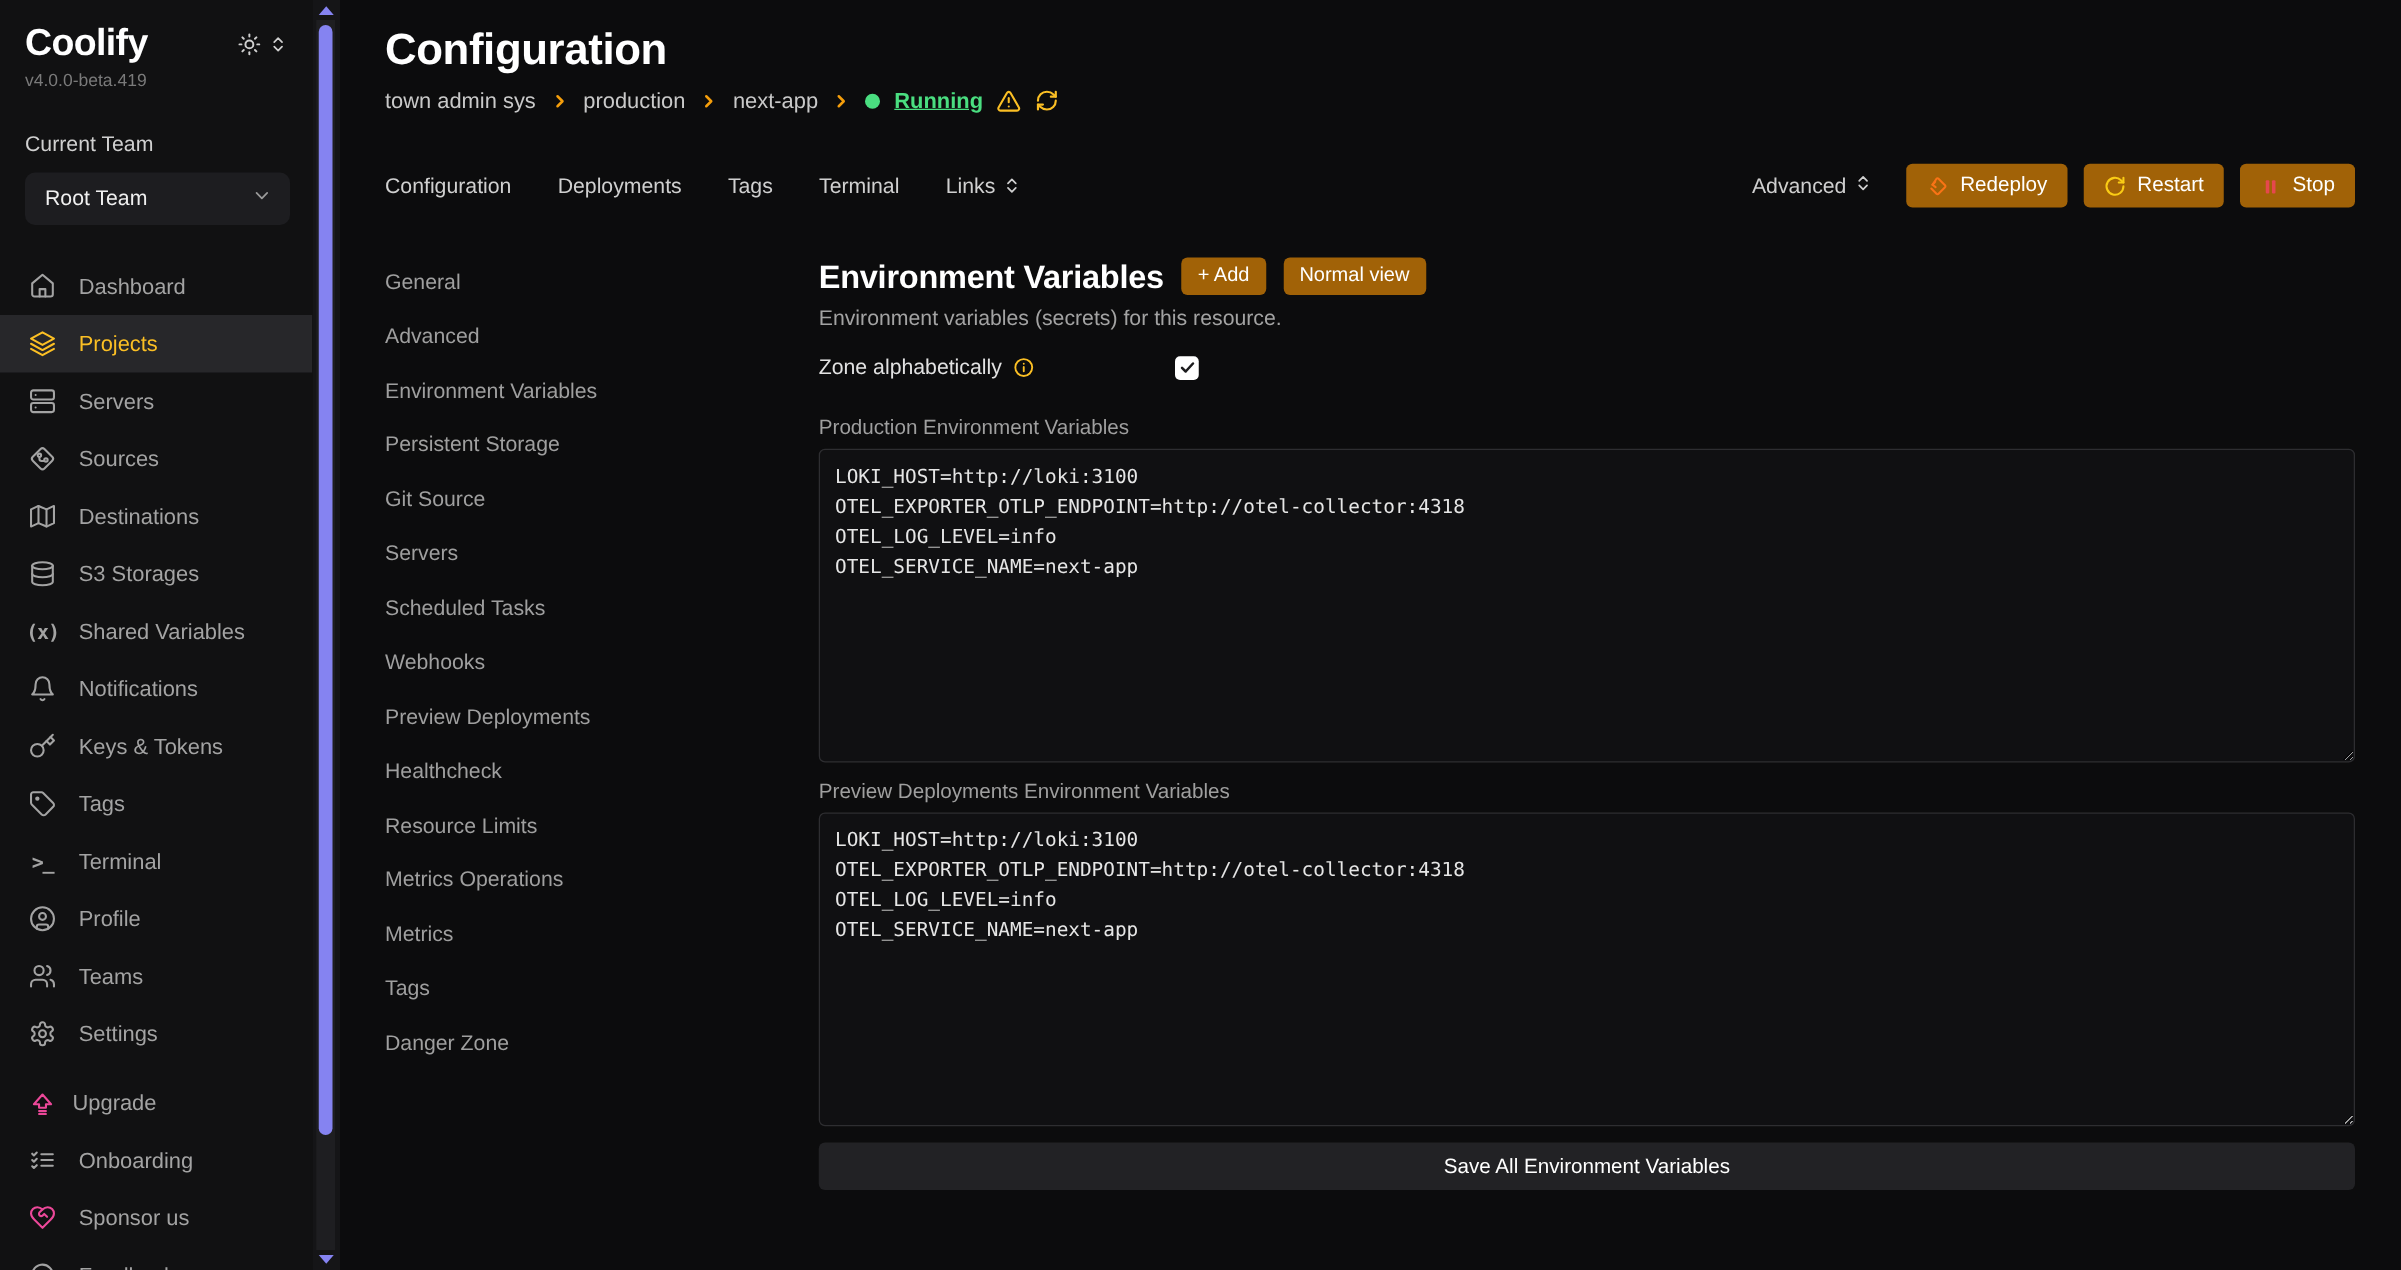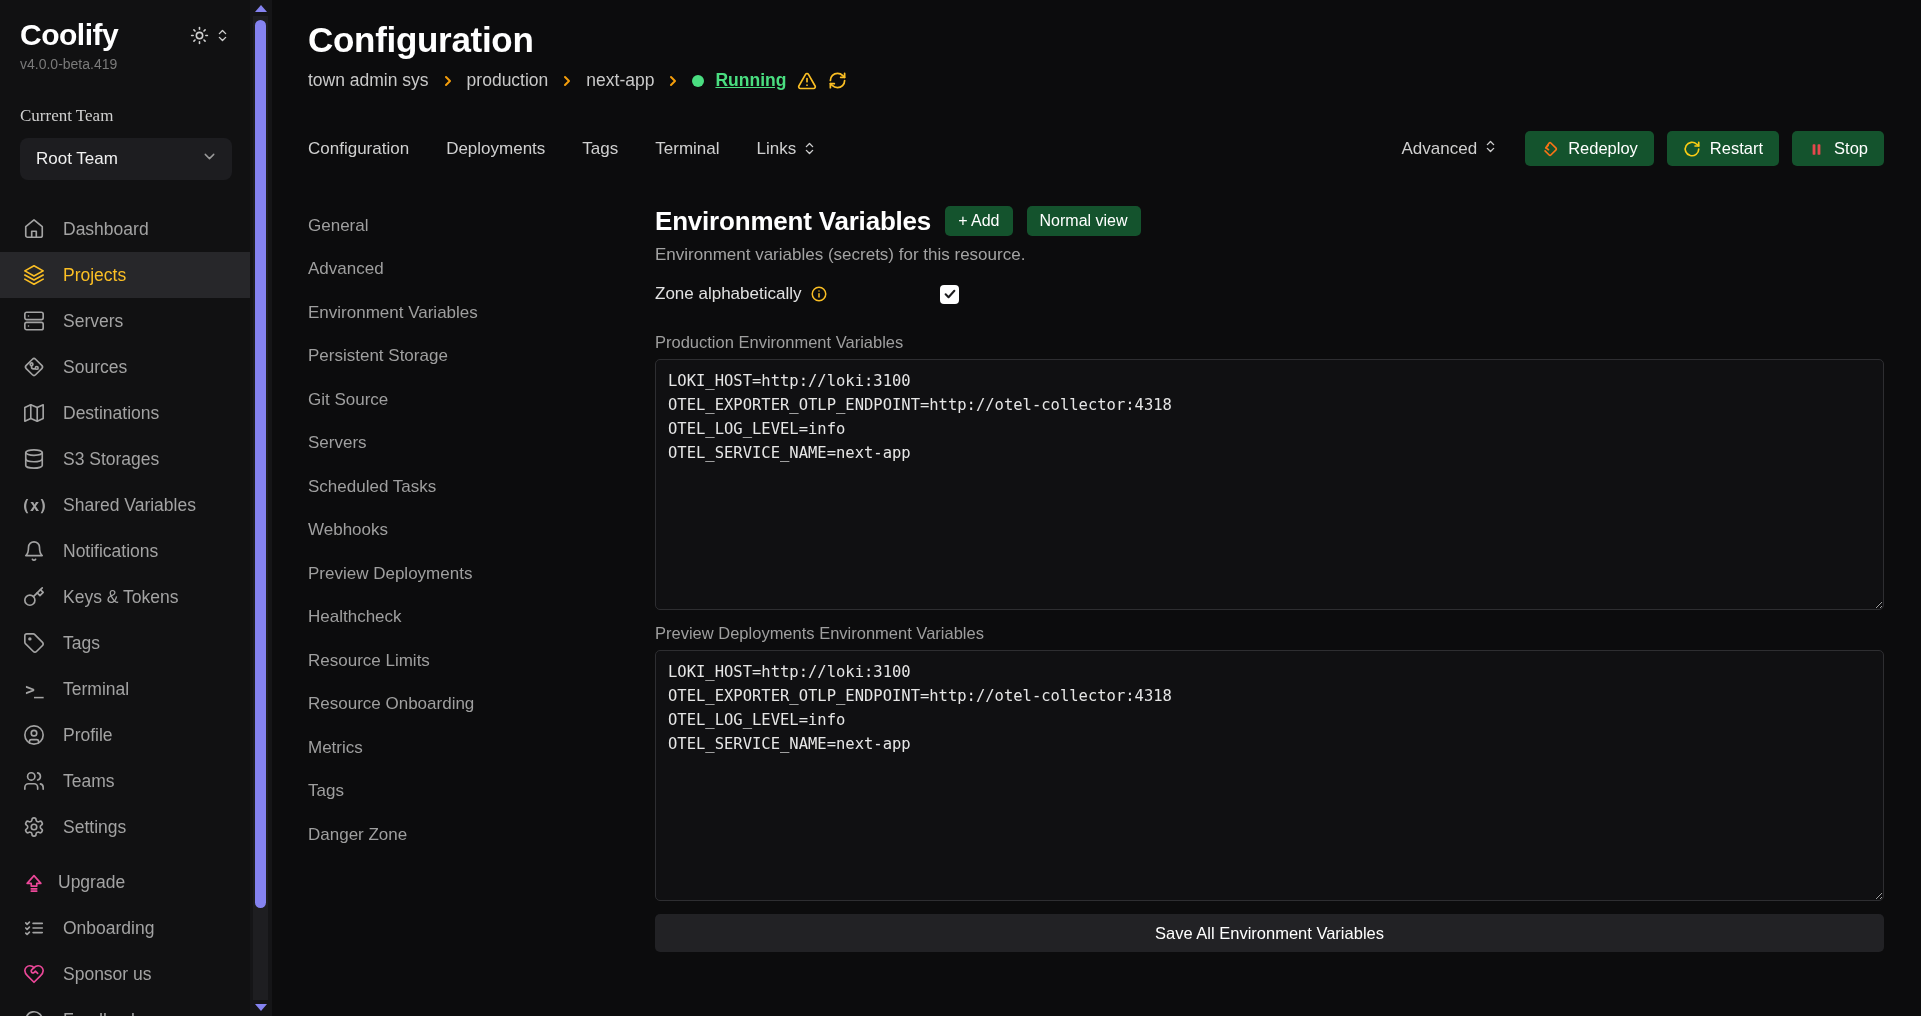--- a/index.html
+++ b/index.html
@@ -8,21 +8,21 @@
   .app { display:flex; width:100%; height:100%; }
 
   
   .sidebar { width:250px; height:100%; background:#111112; flex:0 0 250px; overflow:hidden; }
   .side-head { padding:18px 20px 0 20px; }
   .logo-row { display:flex; align-items:center; justify-content:space-between; }
   .logo { font-size:30px; font-weight:800; color:#fff; letter-spacing:-0.5px; }
   .head-icons { display:flex; align-items:center; gap:6px; color:#cfcfcf; }
   .head-icons .icon svg { display:block; }
   .version { margin-top:4px; font-size:14px; color:#7a7a7a; }
-  .team-label { margin-top:34px; font-size:17px; color:#d0d0d0;font-family:Liberation Serif, serif; }
+  .team-label { margin-top:34px; font-size:17px; color:#d0d0d0; }
   .team-select { margin-top:12px; width:212px; height:42px; background:#1d1d20; border:none;
     border-radius:8px; display:flex; align-items:center; justify-content:space-between;
     padding:0 14px 0 16px; color:#f0f0f0; font-size:17px; font-family:inherit; cursor:pointer; }
   .team-select .icon { color:#9a9a9a; }
   #sidebar-nav { margin-top:26px; }
   .nav-item { height:46px; display:flex; align-items:center; gap:17px; padding:0 22px;
     font-size:17.5px; color:#a3a3a3; cursor:pointer; white-space:nowrap; }
   .nav-item .icon { width:24px; display:flex; justify-content:center; color:#a3a3a3; }
   .nav-item.active { background:#27272a; color:var(--accent-yellow); }
   .nav-item.active .icon { color:var(--accent-yellow); }
@@ -51,21 +51,21 @@
   .status-link { color:var(--status-green); font-weight:bold; text-decoration:underline; cursor:pointer; }
   .breadcrumb .warn, .breadcrumb .refresh { color:var(--accent-yellow); display:flex; cursor:pointer; }
 
   .tabbar { margin-top:40px; display:flex; align-items:center; justify-content:space-between; }
   .tabs { display:flex; align-items:center; gap:37px; }
   .tab { font-size:17px; color:#d0d0d0; cursor:pointer; display:flex; align-items:center; gap:6px; }
   .tab .icon { color:#cfcfcf; display:flex; }
   .actions { display:flex; align-items:center; gap:13px; }
   .advanced { display:flex; align-items:center; gap:6px; font-size:17px; color:#cfcfcf;
     margin-right:14px; cursor:pointer; }
-  .btn { display:flex; align-items:flex-end; gap:9px; background:#14532d; border:none; border-radius:5px;
+  .btn { display:flex; align-items:flex-end; gap:9px; background:#a16207; border:none; border-radius:5px;
     color:#fff; font-size:16.5px; font-family:inherit; padding:8px 16px; cursor:pointer; }
   .btn .icon { display:flex; }
   .icon.orange { color:var(--redeploy-orange); }
   .icon.yellow { color:var(--restart-yellow); }
   .icon.red { color:var(--stop-red); }
 
   .content { margin-top:38px; display:flex; }
   .subnav { width:347px; flex:0 0 347px; }
   .subnav-item { height:43.5px; display:flex; align-items:center; font-size:17px; color:#9f9f9f;
     cursor:pointer; }
@@ -424,21 +424,21 @@
           <div class="subnav-item">Advanced</div>
           <div class="subnav-item">Environment Variables</div>
           <div class="subnav-item">Persistent Storage</div>
           <div class="subnav-item">Git Source</div>
           <div class="subnav-item">Servers</div>
           <div class="subnav-item">Scheduled Tasks</div>
           <div class="subnav-item">Webhooks</div>
           <div class="subnav-item">Preview Deployments</div>
           <div class="subnav-item">Healthcheck</div>
           <div class="subnav-item">Resource Limits</div>
-          <div class="subnav-item">Resource Onboarding</div>
+          <div class="subnav-item">Metrics Operations</div>
           <div class="subnav-item">Metrics</div>
           <div class="subnav-item">Tags</div>
           <div class="subnav-item">Danger Zone</div>
         </nav>
 
       <section class="panel">
         <div class="panel-head">
           <h2>Environment Variables</h2>
           <button class="btn sm">+ Add</button>
           <button class="btn sm">Normal view</button>

